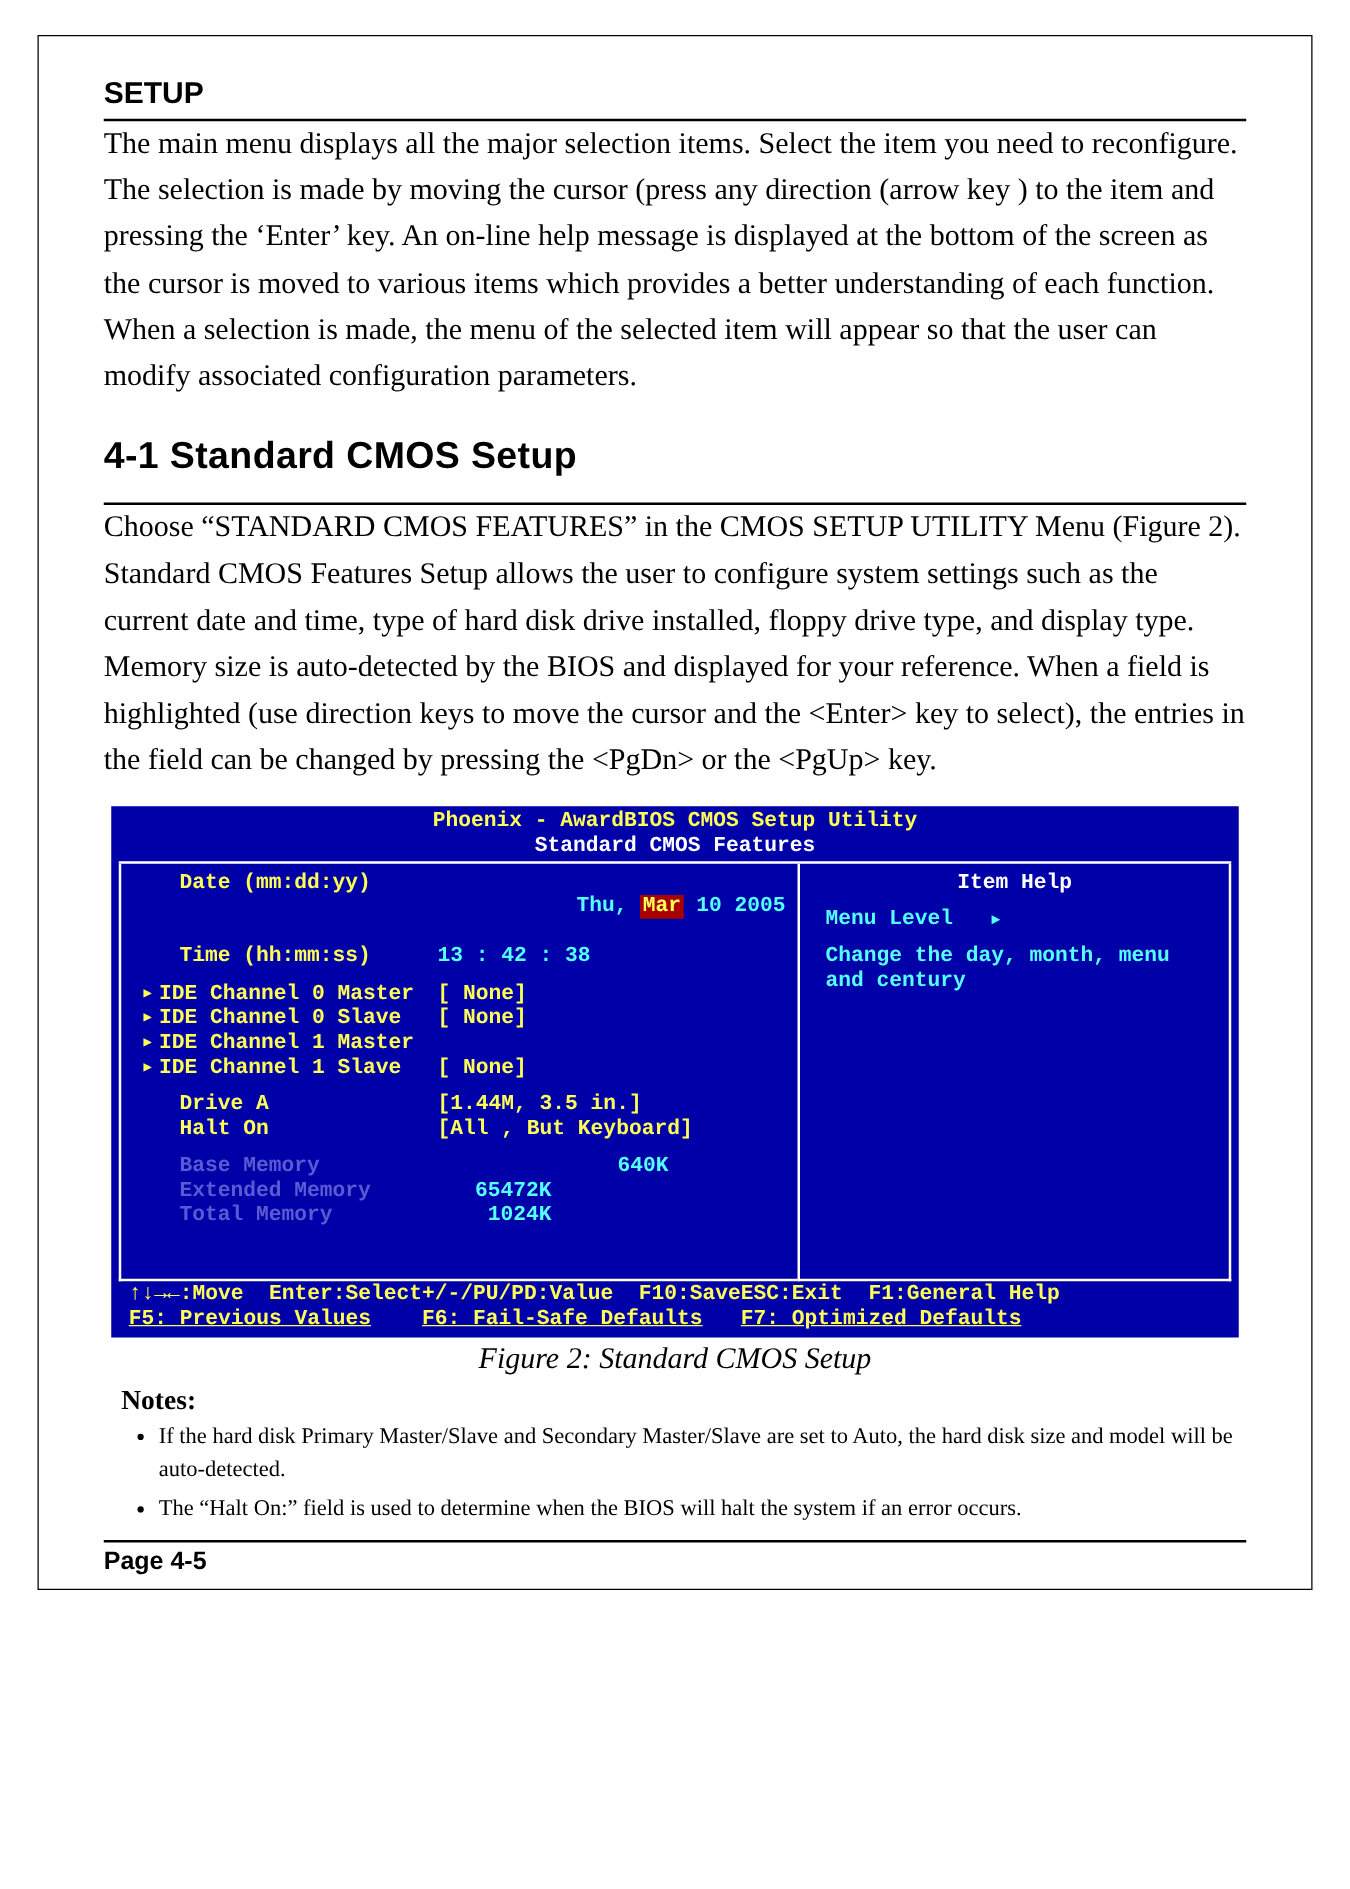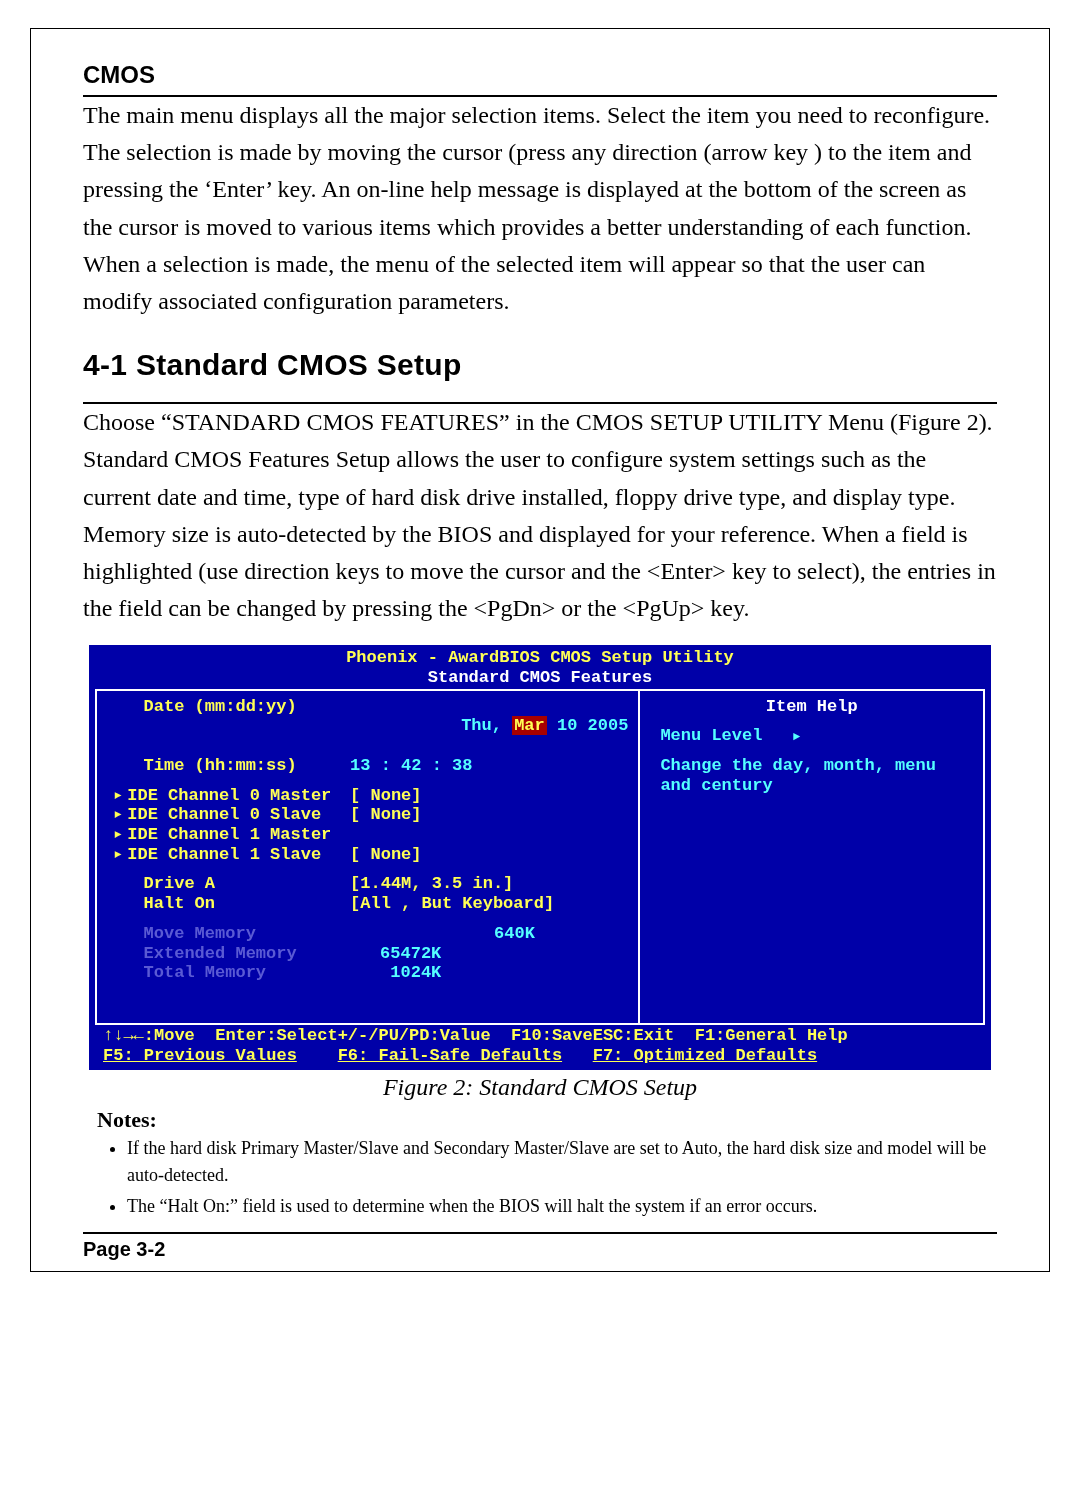--- a/index.html
+++ b/index.html
@@ -117,21 +117,21 @@
     font-size: 20px;
   }
   .tri { font-size: 12px; }
 </style>
 </head>
 <body>
 
 <div class="outer">
   <div class="outer-border">
 
-    <div class="hdr">CMOS</div>
+    <div class="hdr">SETUP</div>
 
     <div class="body-text">The main menu displays all the major selection items. Select the item you need to reconfigure.  The selection is made by moving the cursor (press any direction (arrow key ) to the item and pressing the ‘Enter’ key. An on-line help message is displayed at the bottom of the screen as the cursor is moved to various items which provides a better understanding of each function. When a selection is made, the menu of the selected item will appear so that the user can modify associated configuration parameters.</div>
 
     <div class="sec-title">4-1 Standard CMOS Setup</div>
 
     <div class="body-text">Choose “STANDARD CMOS FEATURES” in the CMOS SETUP UTILITY Menu (Figure 2). Standard CMOS Features Setup allows the user  to configure system settings such as the current date and time, type of hard disk drive installed, floppy drive type, and display type. Memory size is auto-detected by the BIOS and displayed for your reference. When a field is highlighted (use direction keys to move the cursor and the &lt;Enter&gt; key to select), the entries in the field can be changed by pressing the &lt;PgDn&gt; or the &lt;PgUp&gt; key.</div>
 
     <div class="bios">
       <div class="title-bar">
         <div>Phoenix - AwardBIOS CMOS Setup Utility</div>
@@ -174,21 +174,21 @@
             <span class="lab">   <span>Drive A</span></span>
             <span class="val">[1.44M, 3.5 in.]</span>
           </div>
           <div class="bios-row">
             <span class="lab">   <span>Halt On</span></span>
             <span class="val">[All , But Keyboard]</span>
           </div>
           <div style="height:10px"></div>
 
           <div class="bios-row">
-            <span class="lab muted">   <span>Move Memory</span></span>
+            <span class="lab muted">   <span>Base Memory</span></span>
             <span class="val cyan" style="text-align:center;padding-left:30px">  640K</span>
           </div>
           <div class="bios-row">
             <span class="lab muted">   <span>Extended Memory</span></span>
             <span class="val cyan" style="text-align:left;padding-left:30px">65472K</span>
           </div>
           <div class="bios-row">
             <span class="lab muted">   <span>Total Memory</span></span>
             <span class="val cyan" style="text-align:left;padding-left:30px"> 1024K</span>
           </div>
@@ -213,17 +213,17 @@
 
     <div class="figcap">Figure 2:   Standard CMOS Setup</div>
 
     <div class="notes-head">Notes:</div>
     <ul class="notes">
       <li>If the hard disk Primary Master/Slave and Secondary Master/Slave are set to Auto, the hard disk size and model will be auto-detected.</li>
       <li>The “Halt On:” field is used to determine when the BIOS will halt the system if an error occurs.</li>
     </ul>
 
     <div class="footer-rule">
-      <span class="pagenum">Page 3-2</span>
+      <span class="pagenum">Page 4-5</span>
     </div>
 
   </div>
 </div>
 
 </body></html>

